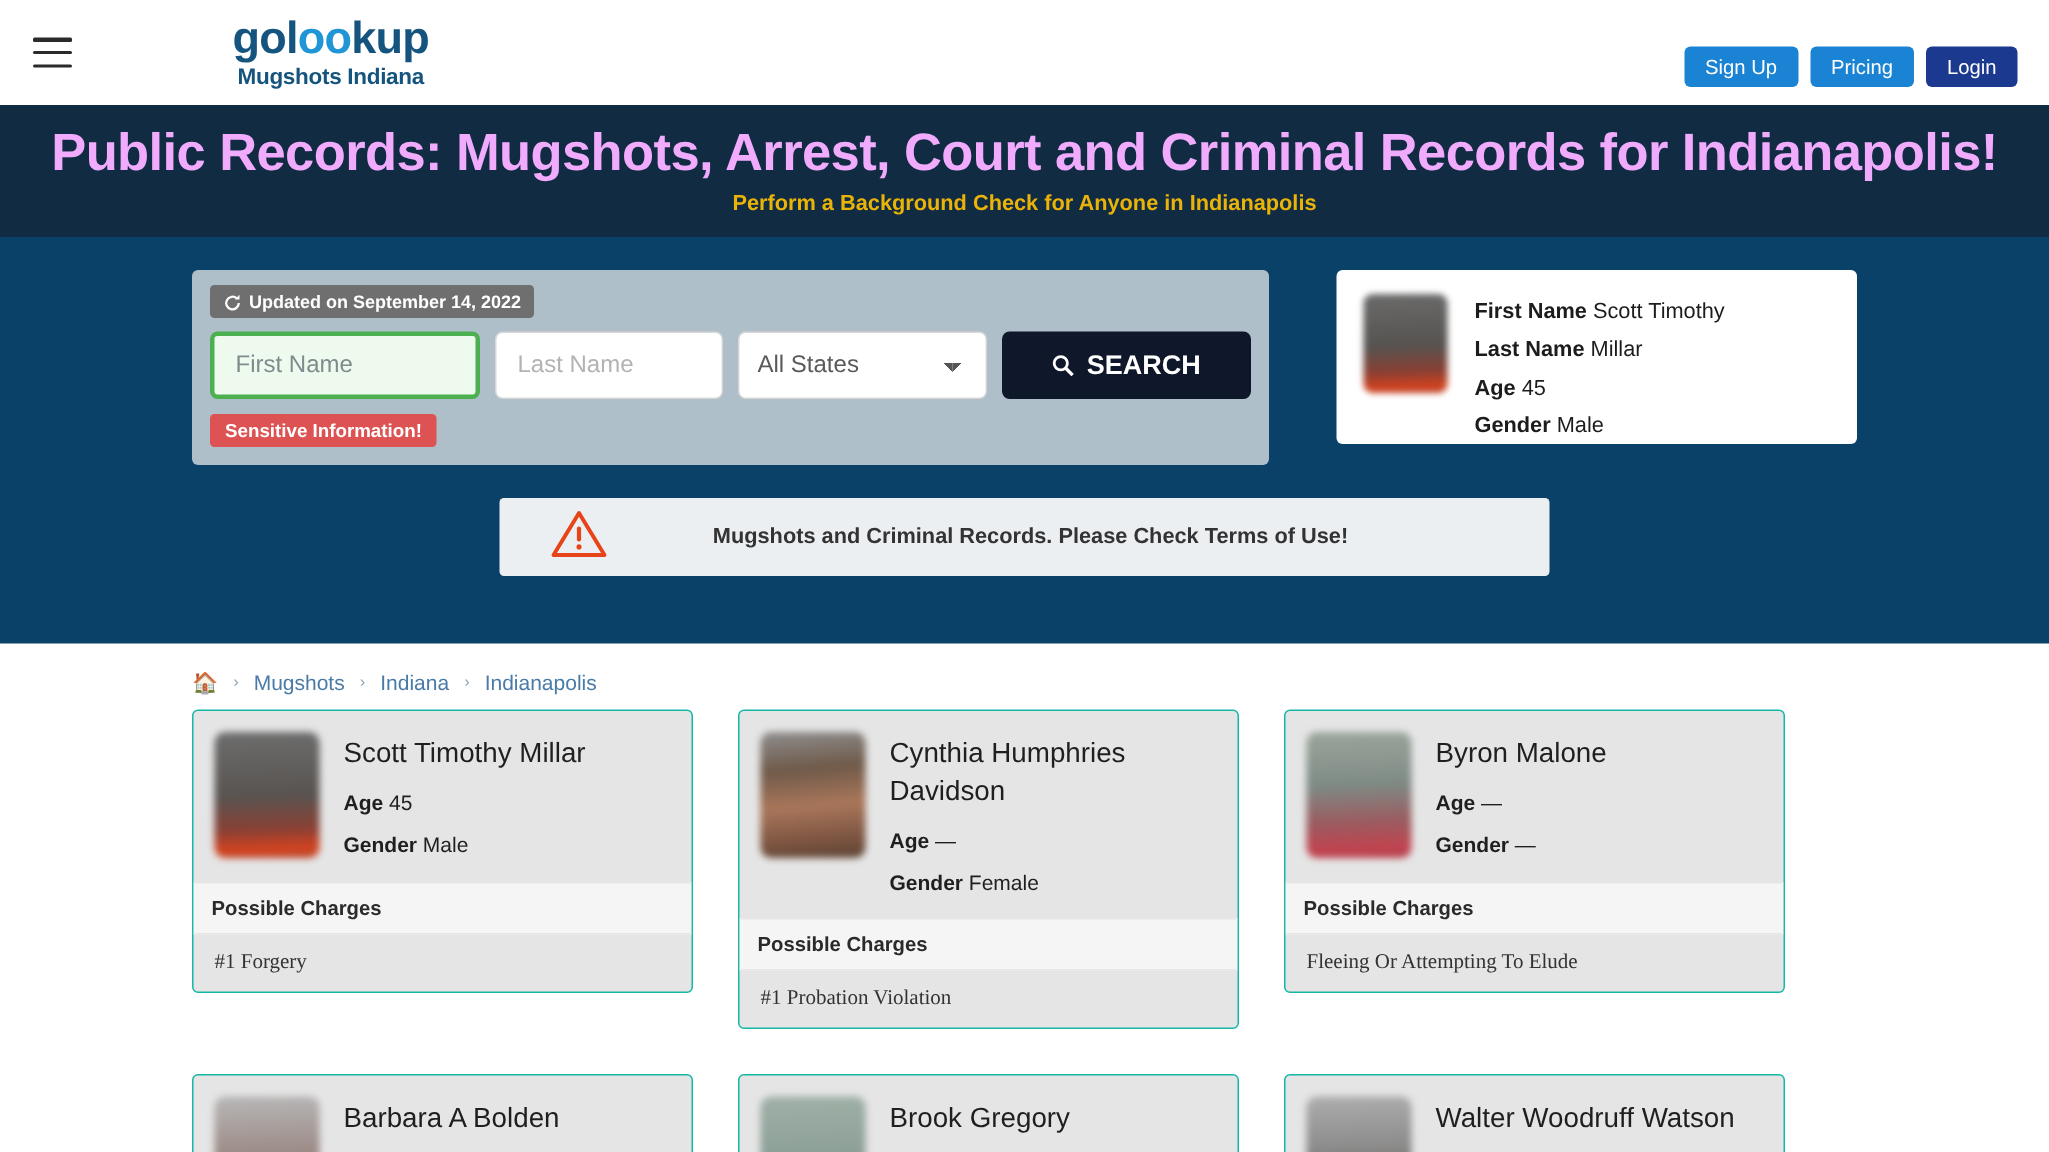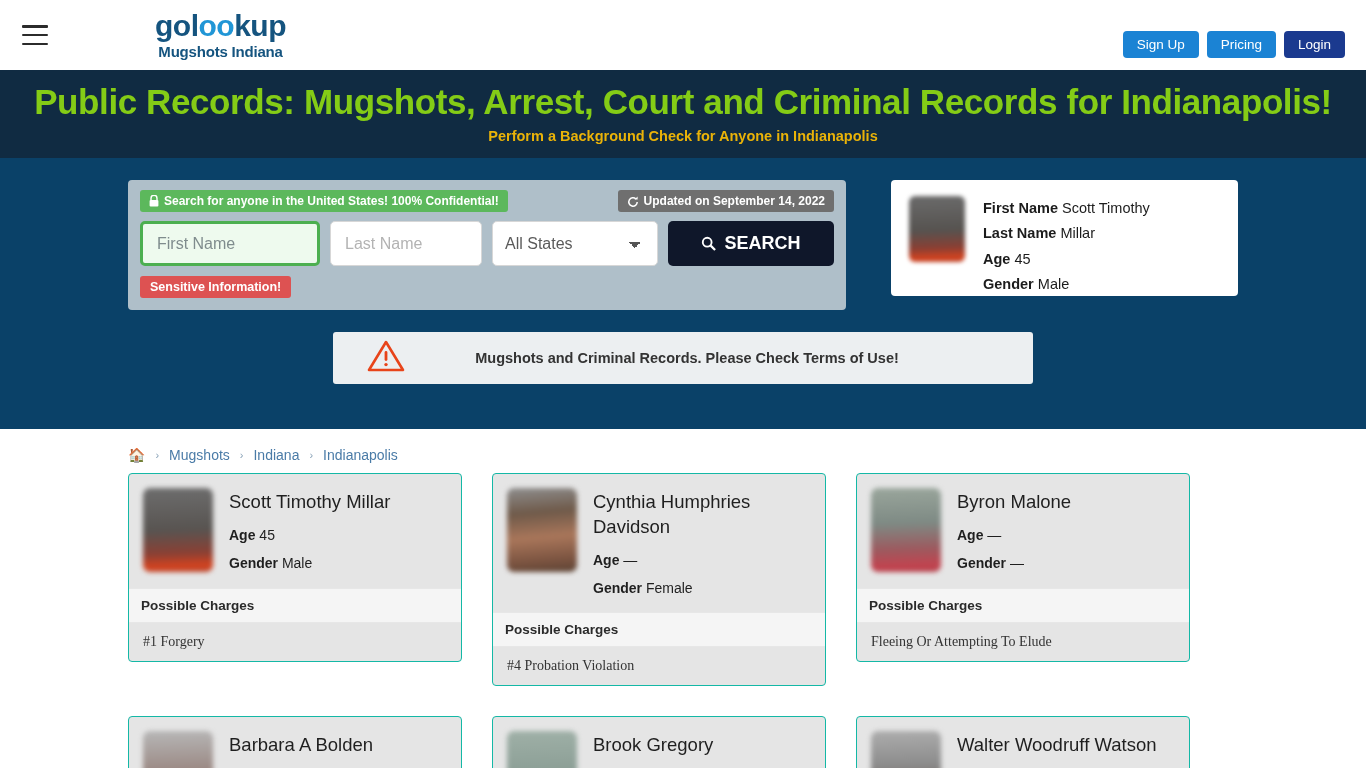--- a/index.html
+++ b/index.html
@@ -49,21 +49,21 @@
   .nav-btn.primary { background: #1b83d4; }
   .nav-btn.dark { background: #1b3a8f; }
 
   
   .title-banner {
     background: #102b42;
     padding: 12px 0 14px;
     text-align: center;
   }
   .title-banner h1 {
-    color: #84cc16; font-size: 35px; font-weight: bold;
+    color: #f0abfc; font-size: 35px; font-weight: bold;
     letter-spacing: -0.4px; line-height: 1.15;
     white-space: nowrap;
   }
   .title-banner .sub {
     color: #eab308; font-size: 14.5px; font-weight: bold;
     margin-top: 6px;
   }
 
   
   .hero {
@@ -224,27 +224,20 @@
 <div class="title-banner">
   <h1>Public Records: Mugshots, Arrest, Court and Criminal Records for Indianapolis!</h1>
   <div class="sub">Perform a Background Check for Anyone in Indianapolis</div>
 </div>
 
 <div class="hero">
   <div class="hero-inner">
 
     <div class="search-panel">
       <div class="panel-top">
-        <div class="badge-green">
-          <svg width="10" height="12" viewBox="0 0 10 12">
-            <path d="M2 5V3.2A3 3 0 0 1 8 3.2V5" fill="none" stroke="#fff" stroke-width="1.4"></path>
-            <rect x="0.6" y="5" width="8.8" height="6.4" rx="1" fill="#fff"></rect>
-          </svg>
-          <span>Search for anyone in the United States! 100% Confidential!</span>
-        </div>
         <div class="badge-gray">
           <svg width="12" height="12" viewBox="0 0 16 16">
             <path d="M13.6 8a5.6 5.6 0 1 1-1.7-4" fill="none" stroke="#fff" stroke-width="2"></path>
             <path d="M14.2 0.6v4.2h-4.2z" fill="#fff"></path>
           </svg>
           <span>Updated on September 14, 2022</span>
         </div>
       </div>
 
       <div class="form-row">
@@ -317,21 +310,21 @@
     <div class="rcard">
       <div class="rcard-top">
         <div class="rthumb rt-b"></div>
         <div class="rinfo">
           <div class="rname">Cynthia Humphries Davidson</div>
           <div class="rmeta"><b>Age</b> <span>—</span></div>
           <div class="rmeta"><b>Gender</b> <span>Female</span></div>
         </div>
       </div>
       <div class="charges-head">Possible Charges</div>
-      <div class="charge-row">#4 Probation Violation</div>
+      <div class="charge-row">#1 Probation Violation</div>
     </div>
     <div class="rcard">
       <div class="rcard-top">
         <div class="rthumb rt-c"></div>
         <div class="rinfo">
           <div class="rname">Byron Malone</div>
           <div class="rmeta"><b>Age</b> <span>—</span></div>
           <div class="rmeta"><b>Gender</b> <span>—</span></div>
         </div>
       </div>

